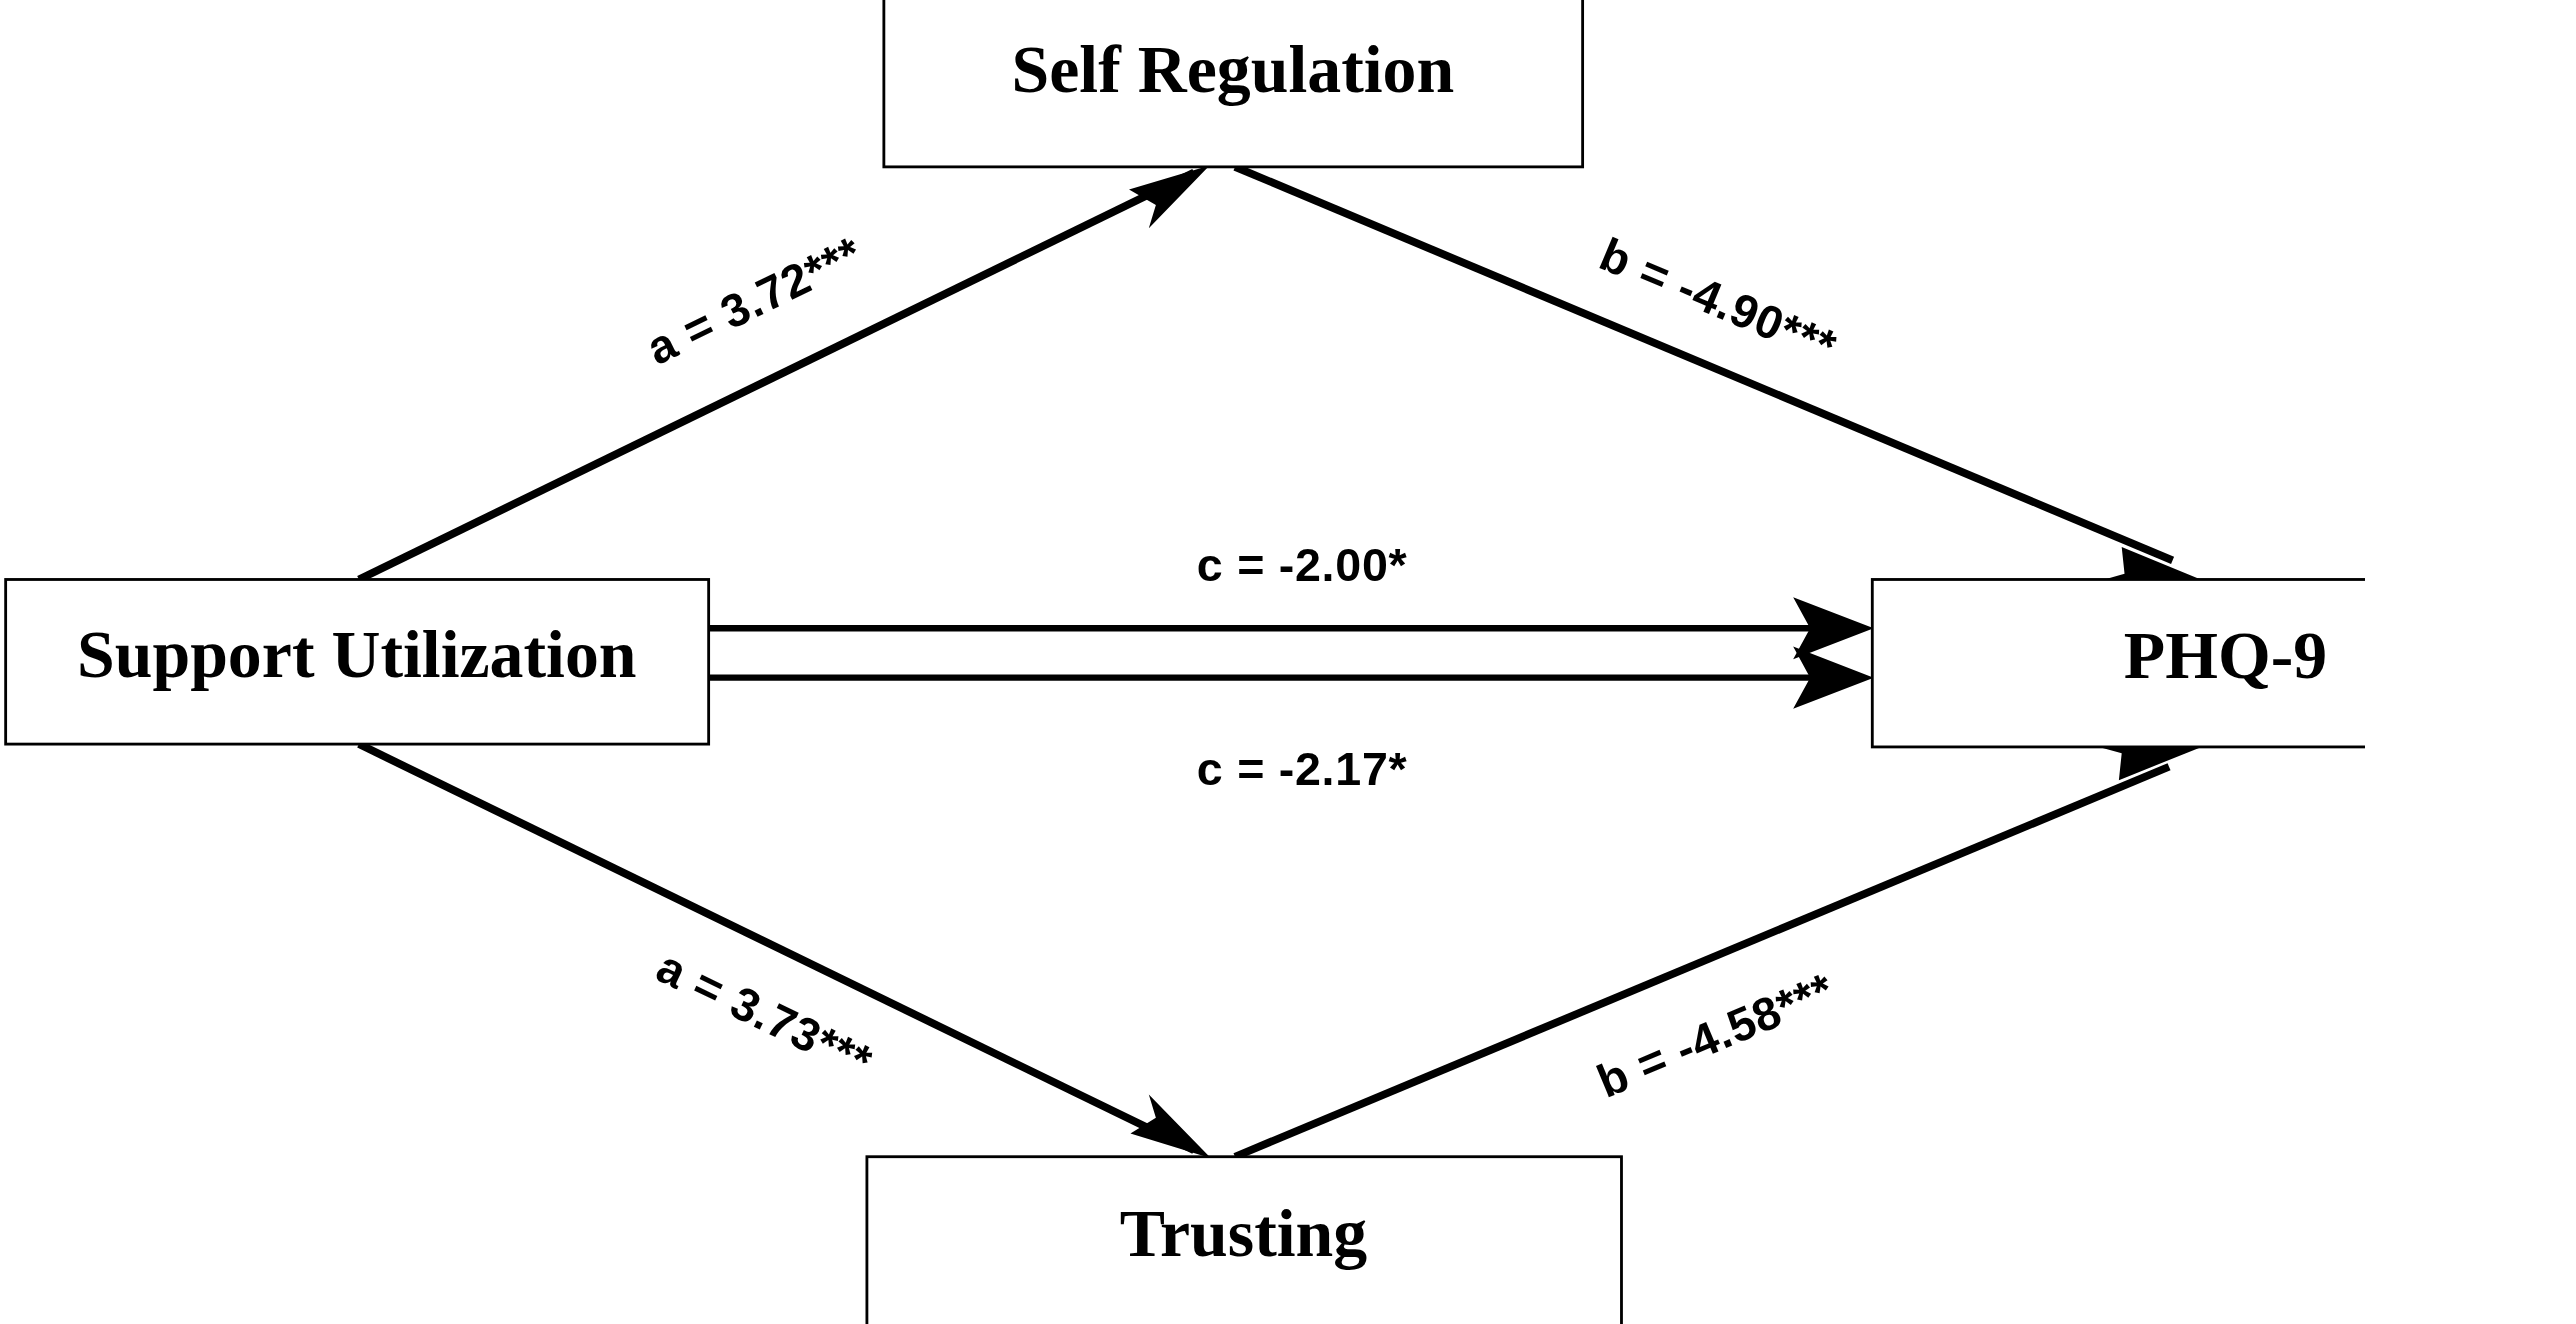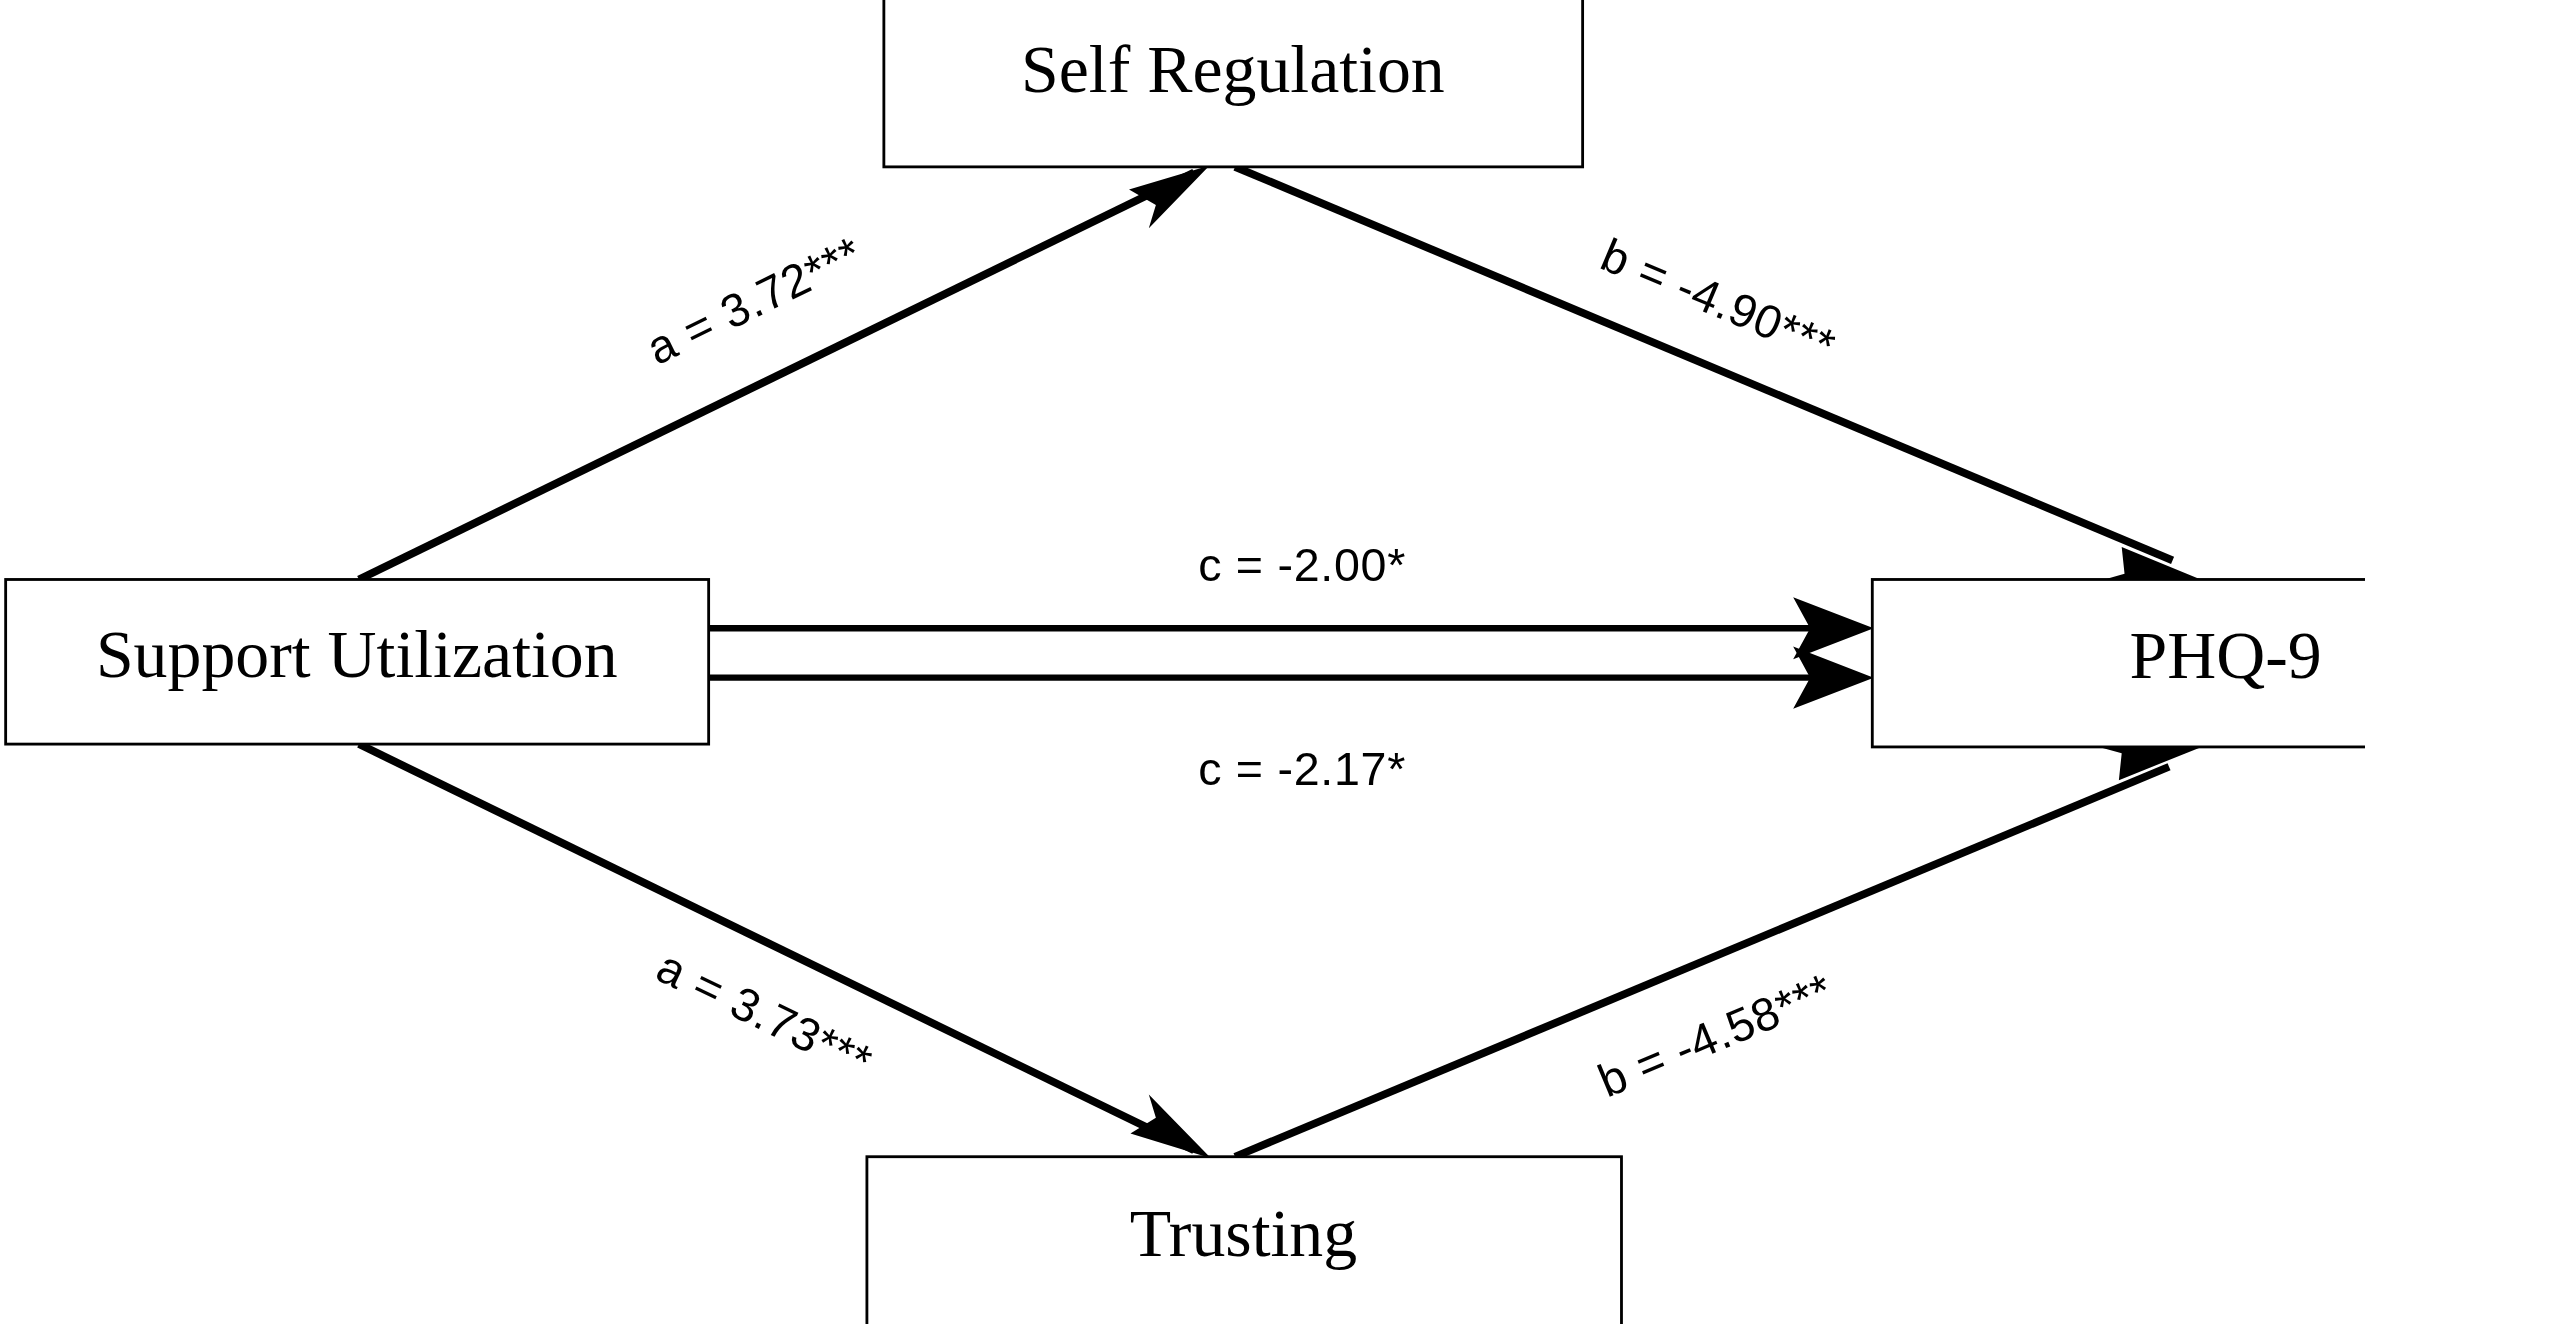--- a/index.html
+++ b/index.html
@@ -9,20 +9,21 @@
   }
   body {
     font-family: "Liberation Serif", serif;
   }
   #diagram-root {
     position: relative;
     width: 2365px;
     height: 1325px;
     background: #ffffff;
     overflow: hidden;
+    font-weight: bold;
   }
   svg.diagram-canvas {
     display: block;
     width: 2576px;
     height: 1325px;
   }
   .node-box {
     fill: #ffffff;
     stroke: #000000;
     stroke-width: 4;

